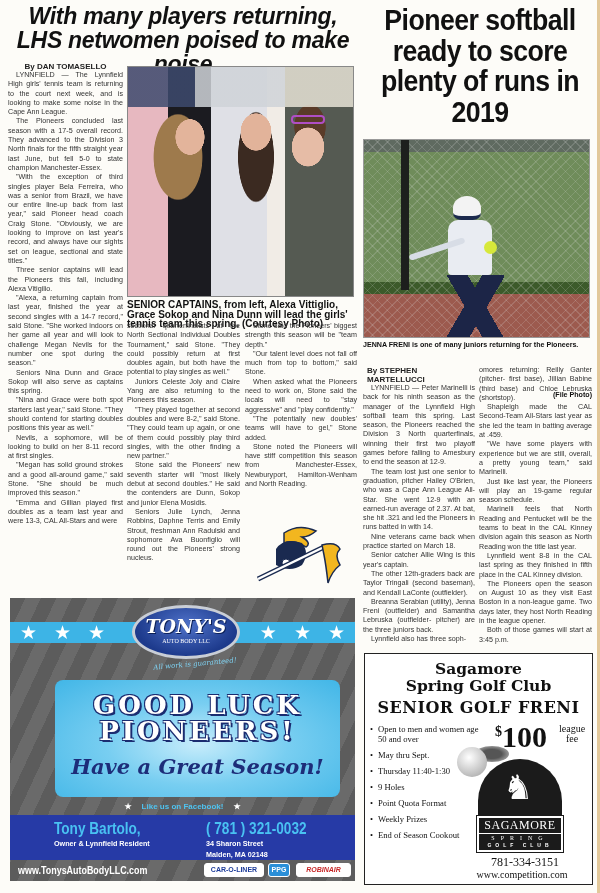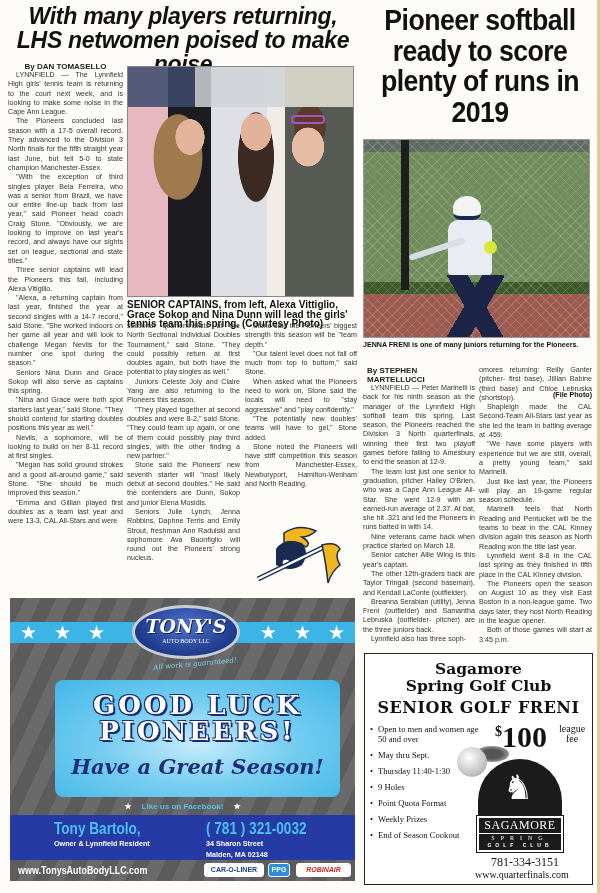--- a/index.html
+++ b/index.html
@@ -327,16 +327,16 @@
     <div>fee</div>
   </div>
   <div class="logo-circle"></div>
   <div class="logo-figure">♞</div>
   <div class="logo-plate">
     <div class="big">SAGAMORE</div>
     <div class="small">SPRING</div>
     <div class="tiny">GOLF CLUB</div>
   </div>
   <div class="g-phone">781-334-3151</div>
-  <div class="g-url">www.quarterfinals.com</div>
+  <div class="g-url">www.competition.com</div>
 </div>
 
 <div class="right-rule"></div>
 
 </body></html>

